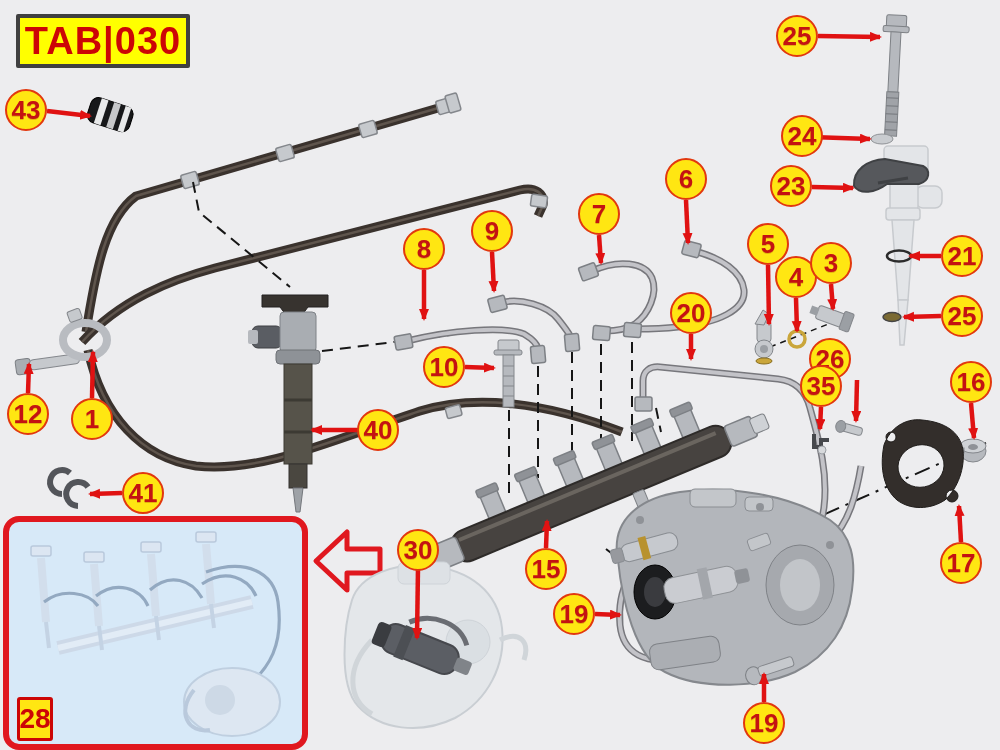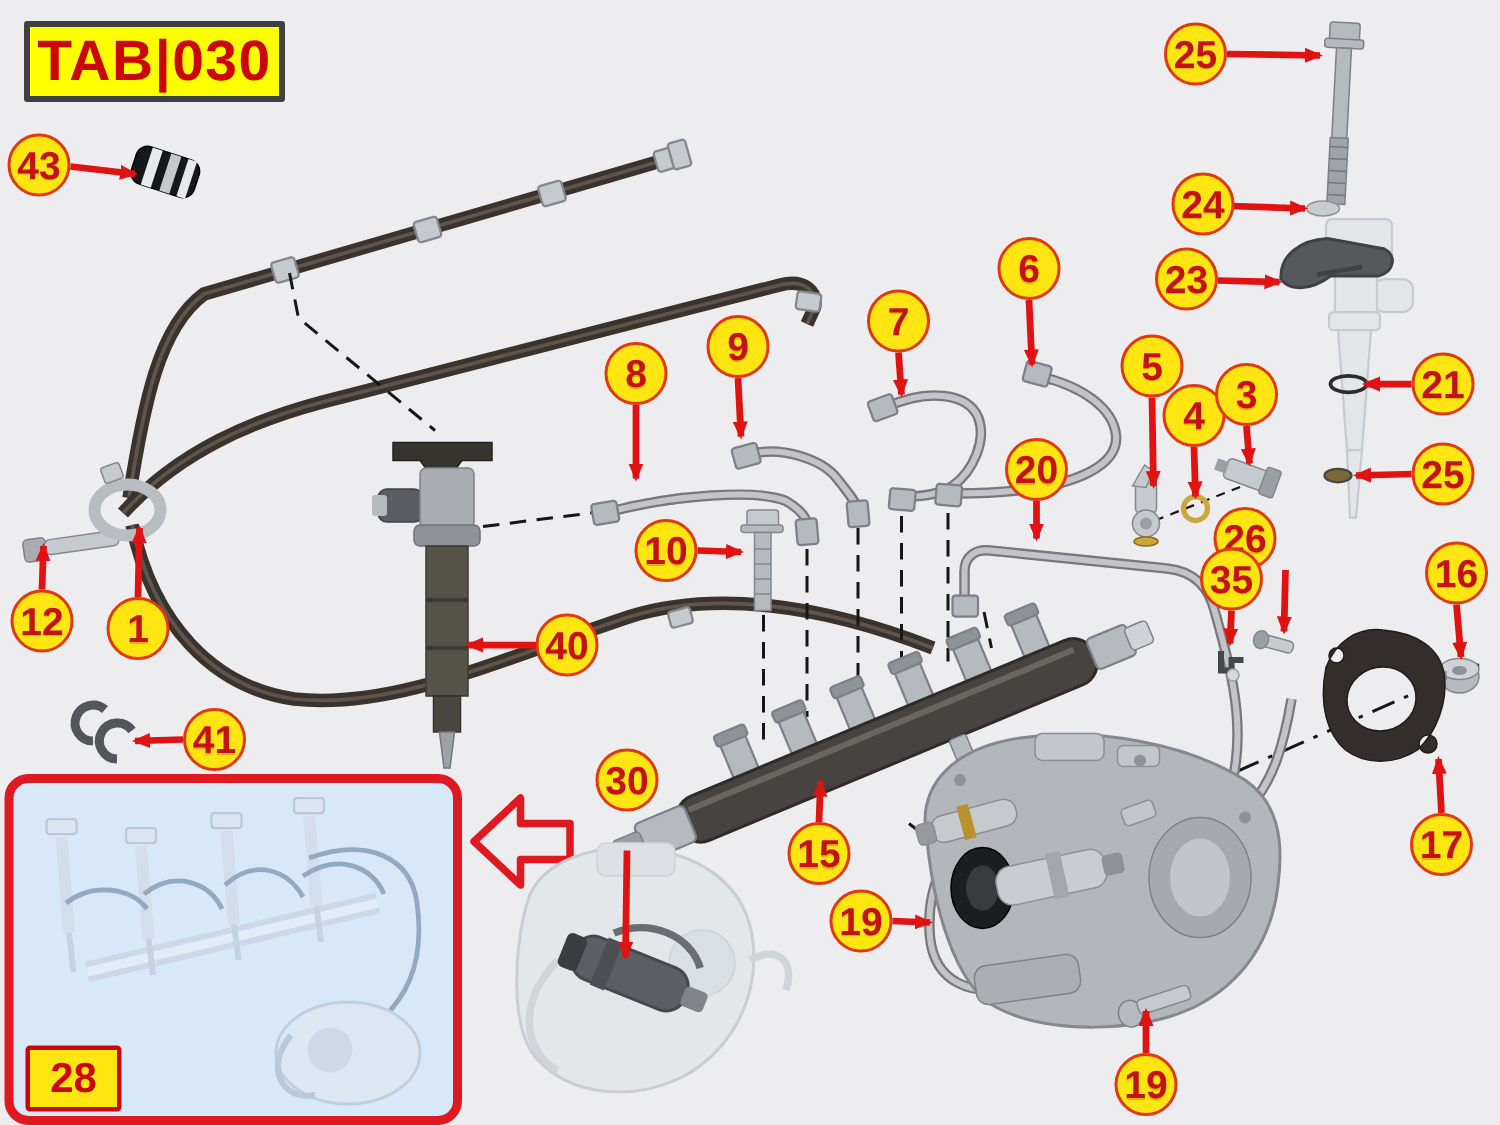--- a/index.html
+++ b/index.html
@@ -17,21 +17,21 @@
   }
   .co{
     position:absolute;width:42px;height:42px;border-radius:50%;
     background:#ffe612;border:2.5px solid #e2380e;box-sizing:border-box;
     display:flex;align-items:center;justify-content:center;
     color:#c41212;font-size:26px;font-weight:bold;
     text-shadow:0 1px 0 rgba(140,30,0,.25);
     cursor:pointer;
   }
   .badge{
-    position:absolute;left:17px;top:697px;width:64px;height:44px;
+    position:absolute;left:17px;top:697px;width:36px;height:44px;
     background:#ffe612;border:3px solid #cc0606;border-radius:3px;
     display:flex;align-items:center;justify-content:center;
     color:#cc0606;font-size:28px;font-weight:bold;box-sizing:border-box;
   }
 </style>
 </head>
 <body>
 
 <div class="stage">
 
@@ -371,17 +371,17 @@
   <div class="co" style="left:800px;top:365px">35</div>
   <div class="co" style="left:950px;top:361px">16</div>
   <div class="co" style="left:940px;top:542px">17</div>
   <div class="co" style="left:7px;top:393px">12</div>
   <div class="co" style="left:71px;top:398px">1</div>
   <div class="co" style="left:122px;top:472px">41</div>
   <div class="co" style="left:357px;top:409px">40</div>
   <div class="co" style="left:525px;top:548px">15</div>
   <div class="co" style="left:553px;top:593px">19</div>
   <div class="co" style="left:743px;top:702px">19</div>
-  <div class="co" style="left:397px;top:499px">30</div>
+  <div class="co" style="left:397px;top:529px">30</div>
 
   <div class="badge">28</div>
 
 </div>
 
 </body></html>

